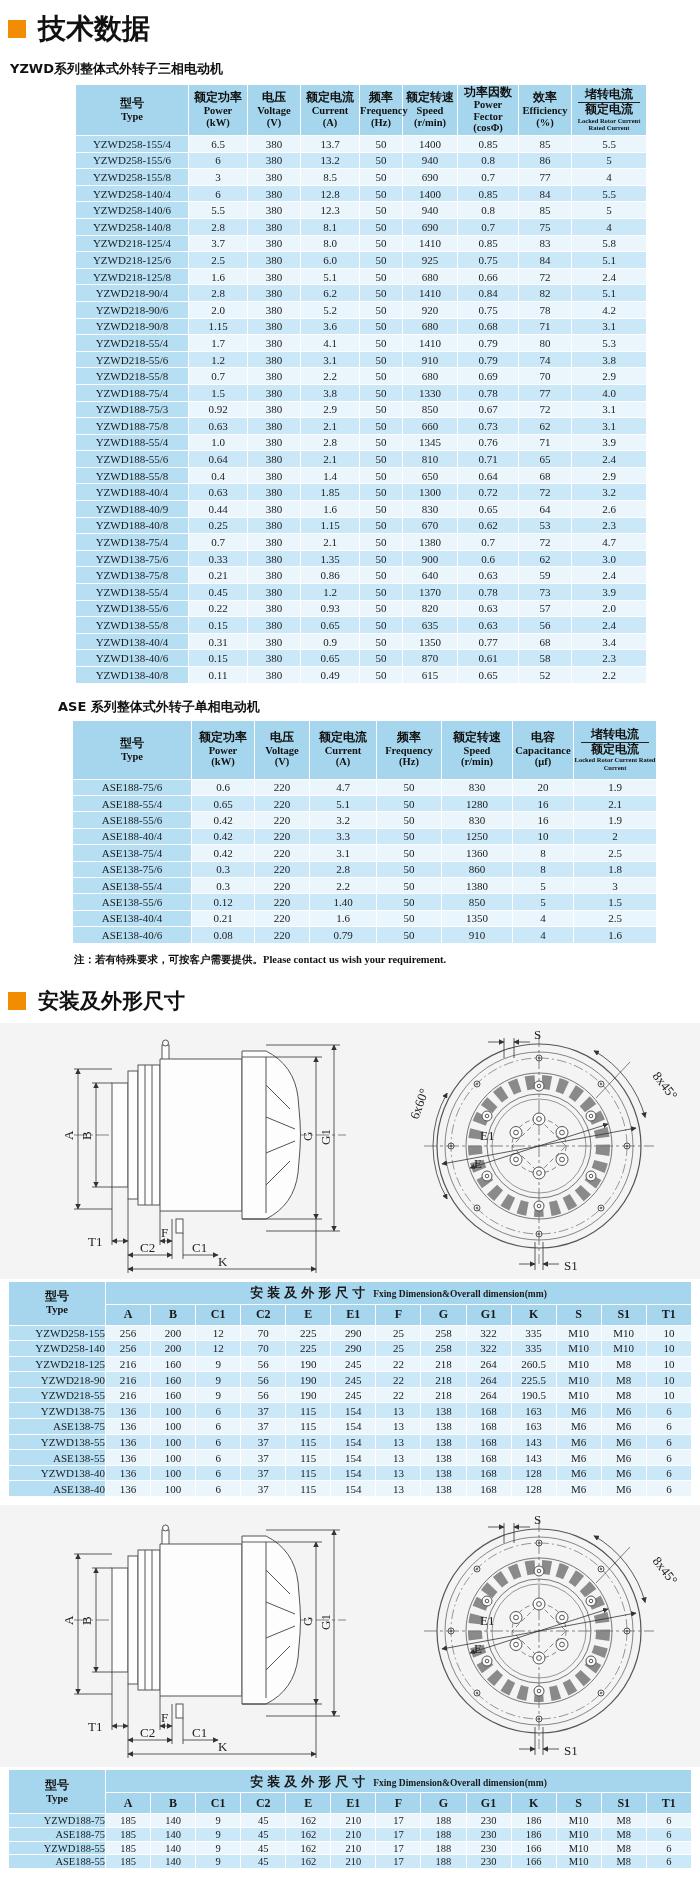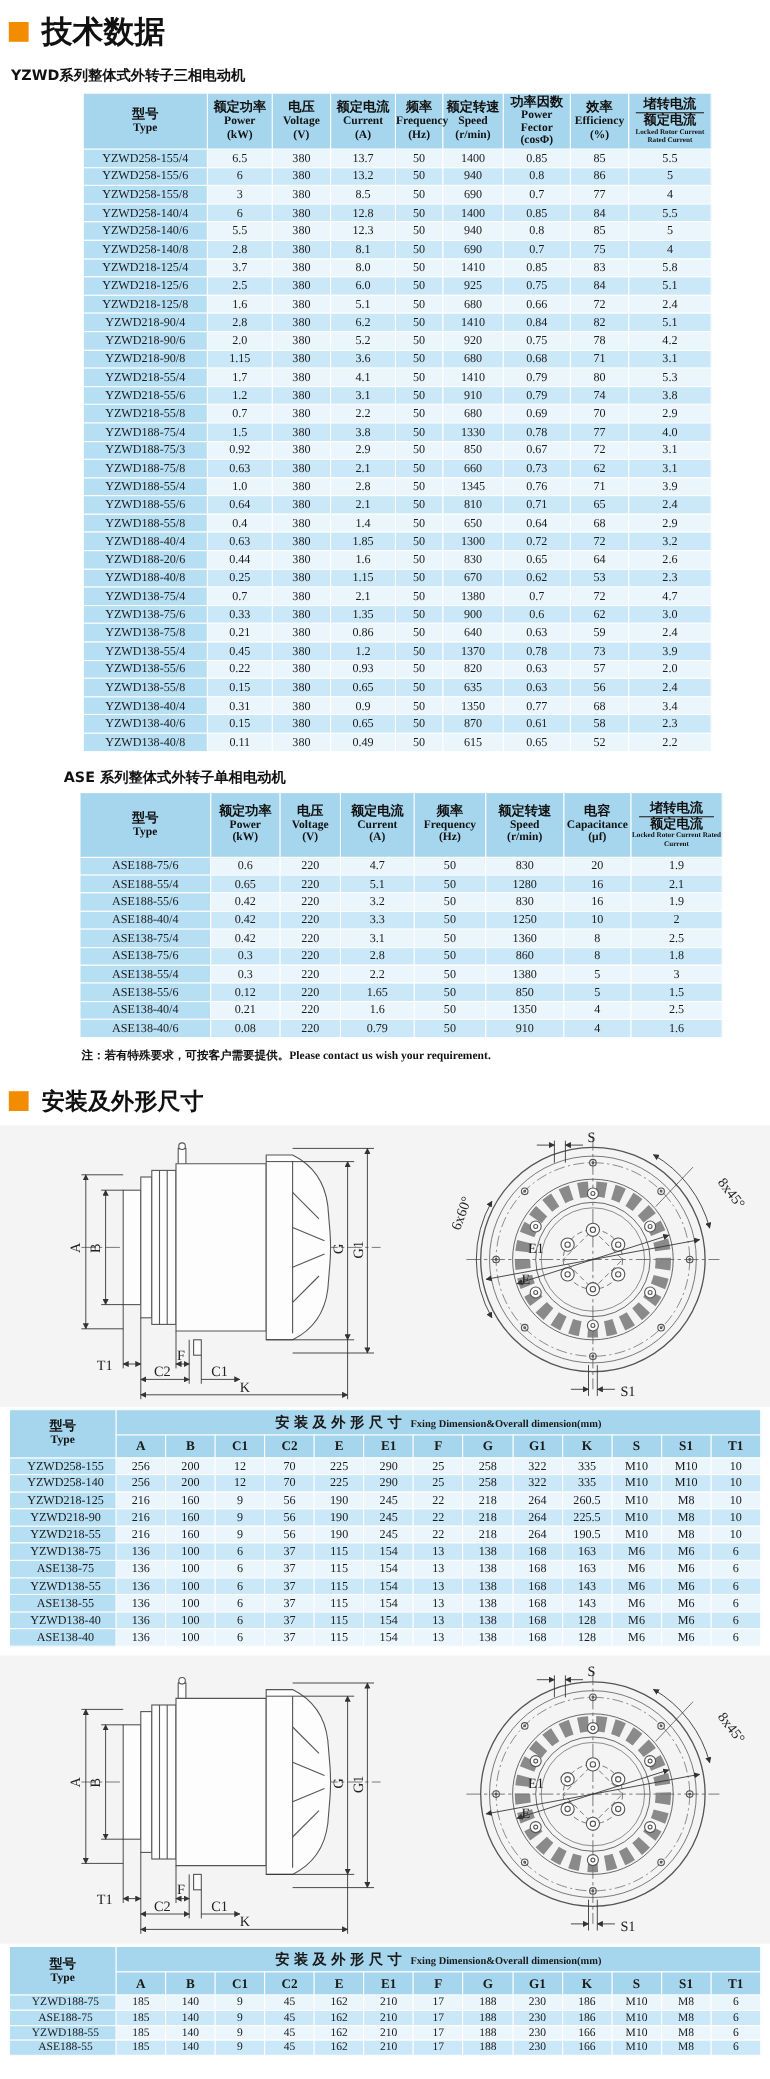--- a/index.html
+++ b/index.html
@@ -62,21 +62,21 @@
   svg text{font-family:"Liberation Serif","DejaVu Serif",serif;fill:#222;}
 
   
   .dim{width:684px;margin:2px 0 0 8px;}
   .dim th.span-head{height:22px;}
   .dim tr.cols-row th{height:20px;}
   .dim th:first-child{width:96px;}
   .dim td{font-size:11px;}
   .dim1 td{height:14.6px;}
   .dim2 td{height:12.8px;font-size:10.5px;}
-  .dim td.tcol{text-align:center;padding-left:5px;}
+  .dim td.tcol{text-align:right;padding-left:5px;}
   .span-cn{font-family:"DejaVu Sans","Liberation Sans",sans-serif;font-weight:bold;font-size:13px;letter-spacing:4px;}
   .span-en{font-size:9.5px;font-weight:bold;letter-spacing:0;}
   .cols-row th{font-size:12px;font-weight:bold;}
 </style>
 </head>
 <body>
 
 <div class="sec-header">
   <span class="sq"></span>
   <span class="sec-title">技术数据</span>
@@ -370,21 +370,21 @@
         <td>0.63</td>
         <td>380</td>
         <td>1.85</td>
         <td>50</td>
         <td>1300</td>
         <td>0.72</td>
         <td>72</td>
         <td>3.2</td>
       </tr>
       <tr>
-        <td class="tcol">YZWD188-20/6</td>
+        <td class="tcol">YZWD188-40/9</td>
         <td>0.44</td>
         <td>380</td>
         <td>1.6</td>
         <td>50</td>
         <td>830</td>
         <td>0.65</td>
         <td>64</td>
         <td>2.6</td>
       </tr>
       <tr>
@@ -614,21 +614,21 @@
         <td>2.2</td>
         <td>50</td>
         <td>1380</td>
         <td>5</td>
         <td>3</td>
       </tr>
       <tr>
         <td class="tcol">ASE138-55/6</td>
         <td>0.12</td>
         <td>220</td>
-        <td>1.65</td>
+        <td>1.40</td>
         <td>50</td>
         <td>850</td>
         <td>5</td>
         <td>1.5</td>
       </tr>
       <tr>
         <td class="tcol">ASE138-40/4</td>
         <td>0.21</td>
         <td>220</td>
         <td>1.6</td>

